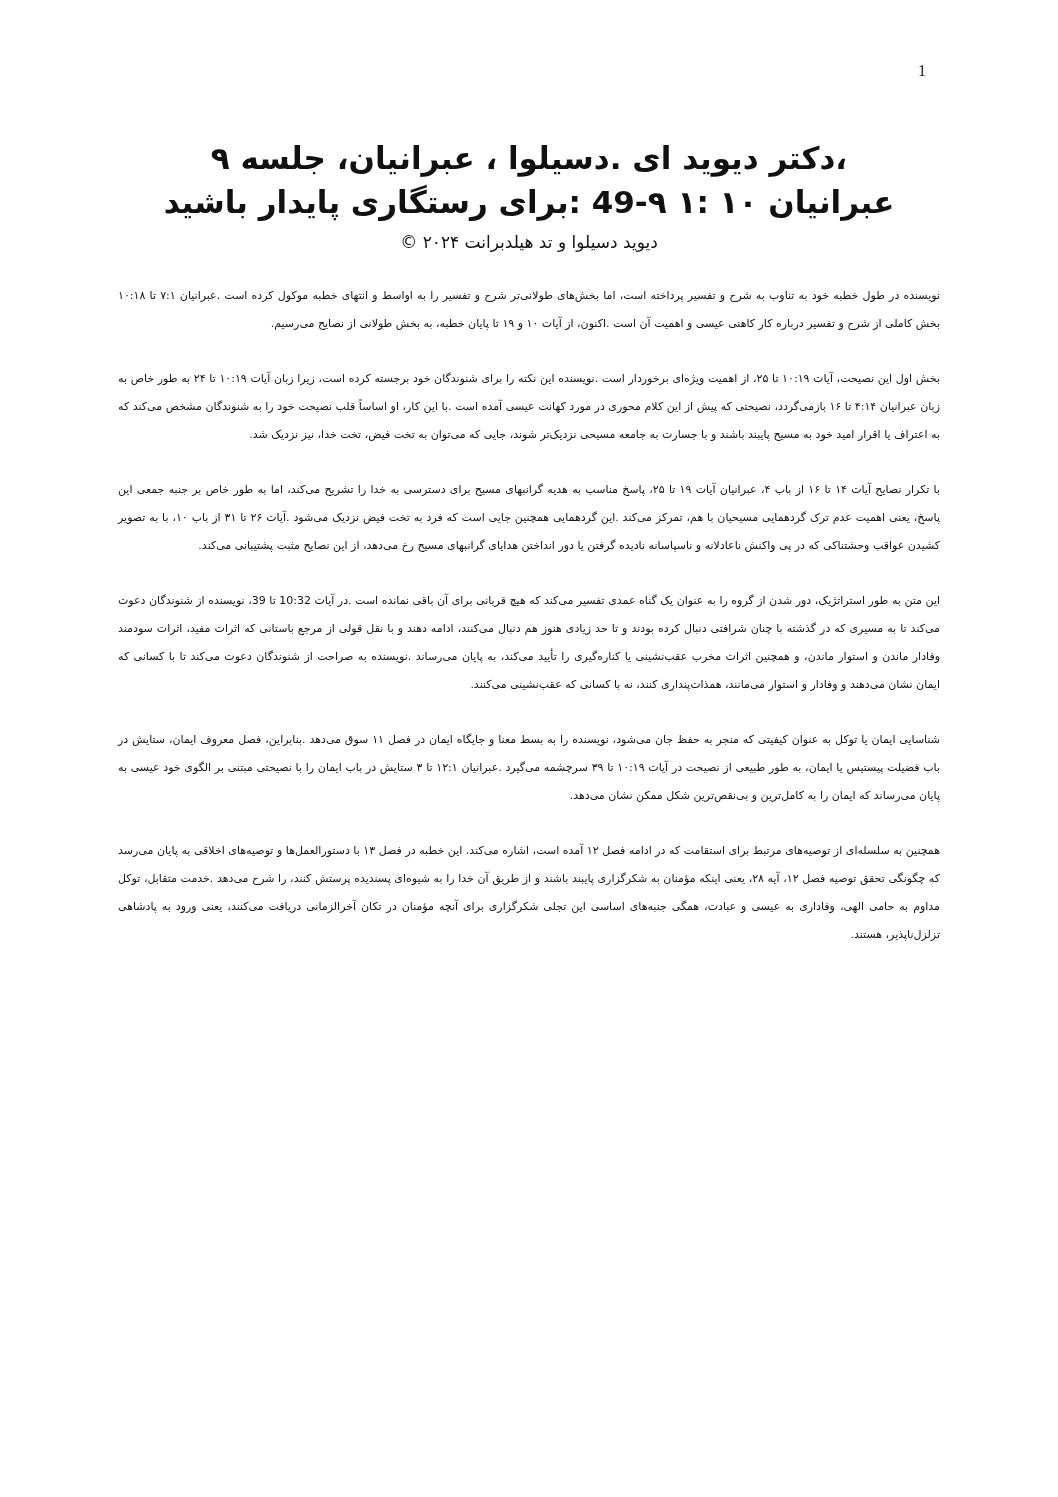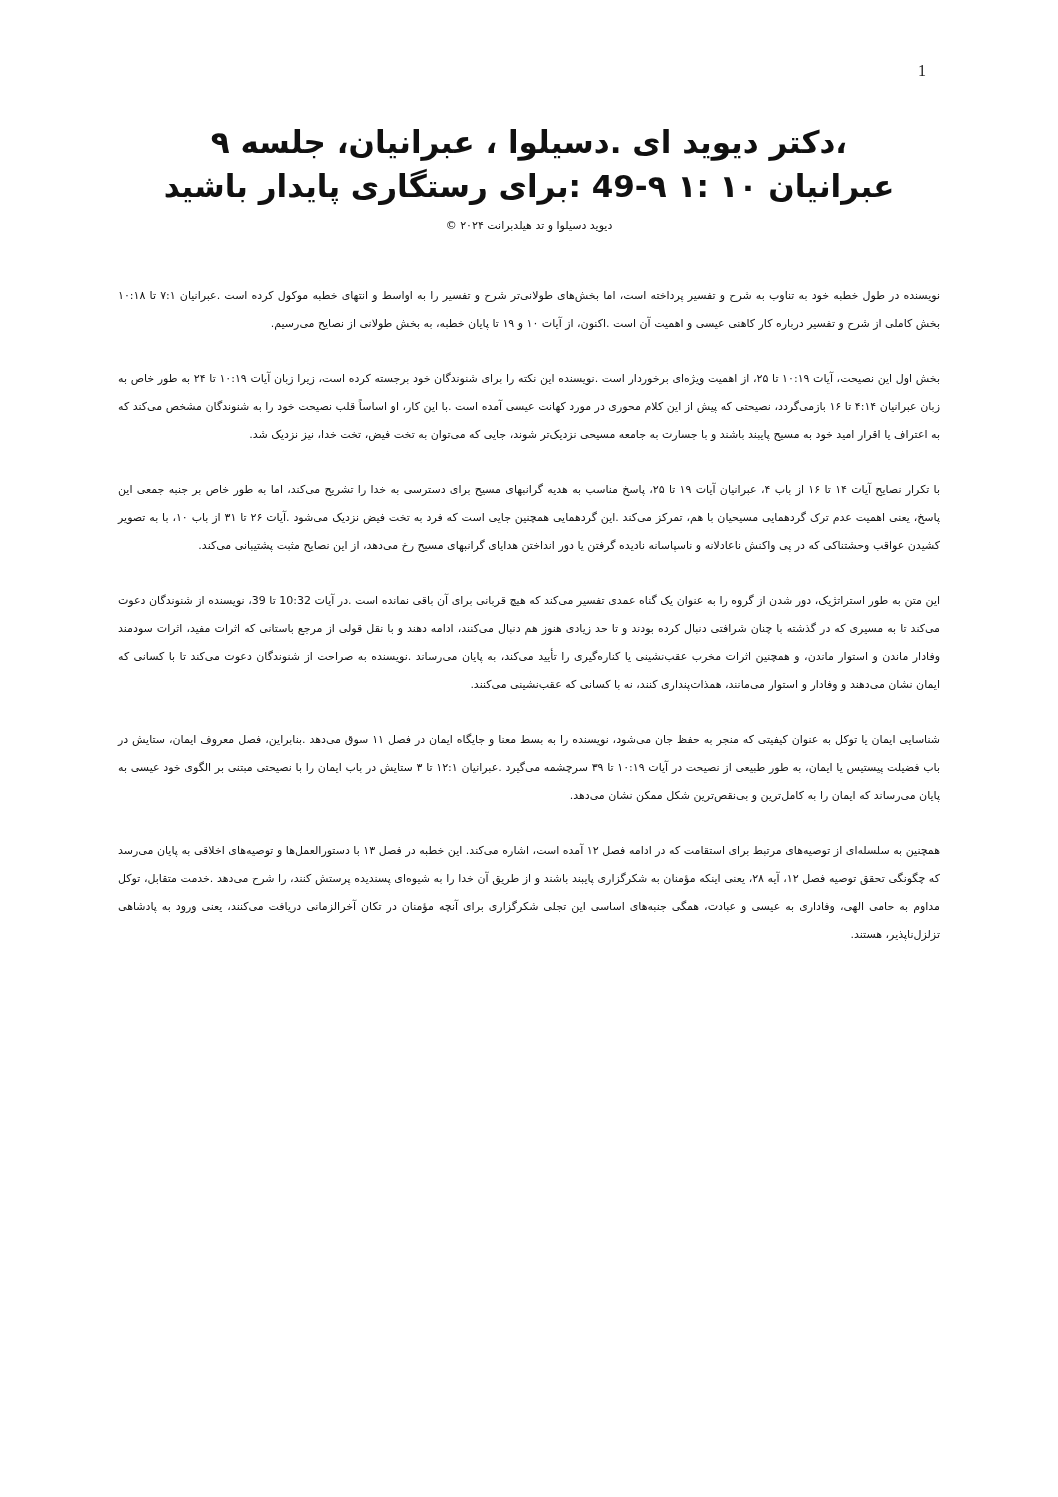--- a/index.html
+++ b/index.html
@@ -6,29 +6,29 @@
     body {
       width: 1058px; height: 1497px; position: relative; overflow: hidden;
       color: #111111;
       font-family: "DejaVu Sans", sans-serif;
     }
     .page-number {
       position: absolute; top: 62px; left: 918px;
       font-family: "Liberation Serif", serif; font-size: 16px; color: #222;
     }
     .title-block {
-      position: absolute; top: 120px; left: 120px; width: 818px;
+      position: absolute; top: 136px; left: 120px; width: 818px;
       text-align: center; direction: rtl;
     }
     .title-line {
       font-family: "DejaVu Sans", sans-serif; font-weight: bold;
       font-size: 31px; line-height: 44px; margin: 0;
     }
     .copyright {
-      font-size: 11px; line-height: 32px; margin-top: 2px;
+      font-size: 17px; line-height: 32px; margin-top: 2px;
     }
     .body-text {
       position: absolute; top: 282px; left: 118px; width: 822px;
       direction: rtl; text-align: justify;
     }
     .para {
       font-size: 11px; line-height: 28px; margin: 0 0 27px 0;
       text-align: justify; text-align-last: right;
     }
   </style>

